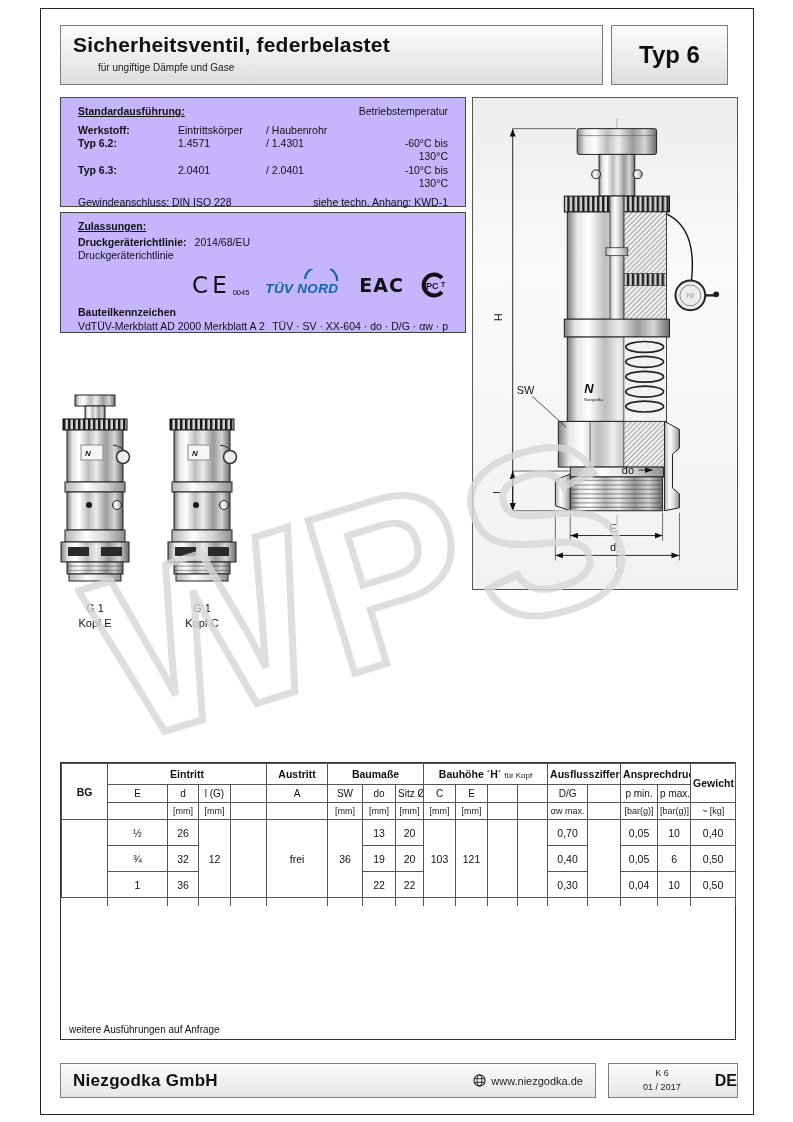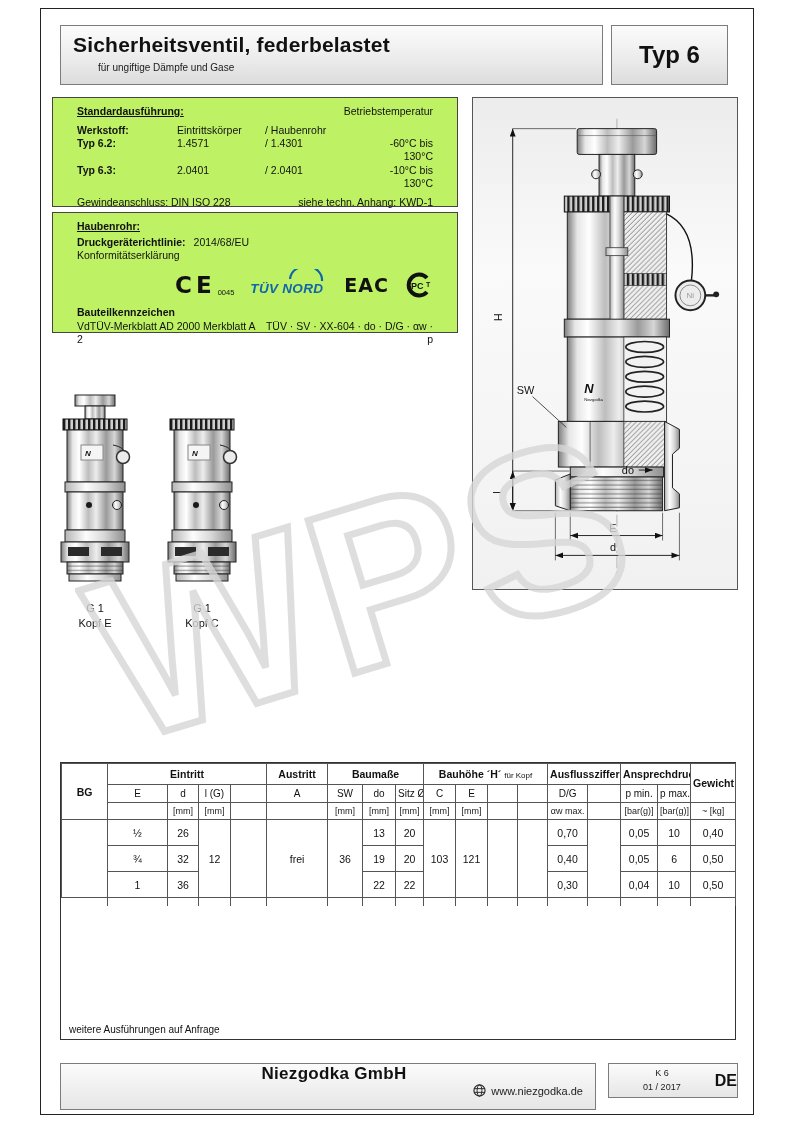--- a/index.html
+++ b/index.html
@@ -12,36 +12,36 @@
   .header-box{left:60px;top:25px;width:543px;height:60px;
         background:linear-gradient(180deg,#fcfcfc,#ececec 55%,#dcdcdc);
         border:1px solid #7c7c7c;box-sizing:border-box;padding:7px 12px;z-index:2;}
   .page-title{font-size:21px;font-weight:bold;letter-spacing:.2px;}
   .page-subtitle{font-size:10px;margin-top:5px;color:#1a1a1a;padding-left:25px;}
   .typ-box{left:611px;top:25px;width:117px;height:60px;
         background:linear-gradient(180deg,#fcfcfc,#ececec 55%,#dcdcdc);
         border:1px solid #7c7c7c;box-sizing:border-box;display:flex;
         align-items:center;justify-content:center;font-size:24px;font-weight:bold;z-index:2;}
   
-  .spec-box{left:52px;width:406px;border:1px solid #444;background:#bef264;
-        box-sizing:border-box;padding:7px 24px;font-size:10.5px;line-height:1.25;z-index:2;}
+  .spec-box{left:60px;width:406px;border:1px solid #444;background:#c4b5fd;
+        box-sizing:border-box;padding:7px 17px;font-size:10.5px;line-height:1.25;z-index:2;}
   .box1{top:97px;height:110px;}
   .box2{top:212px;height:121px;}
   .srow{display:flex;align-items:baseline;}
   .srow .lbl{width:100px;flex:0 0 100px;font-weight:bold;}
   .srow .c1{width:88px;flex:0 0 88px;}
   .srow .c2{width:108px;flex:0 0 108px;}
   .srow .rt{margin-left:auto;text-align:right;}
   .uline{text-decoration:underline;font-weight:bold;}
   .gap6{height:6px;} .gap3{height:3px;}
   
   .logo-row{display:flex;align-items:center;justify-content:flex-end;gap:16px;
         margin:6px 0 4px 0;height:34px;}
   .ce-wrap{display:flex;align-items:flex-end;gap:2px;}
-  .ce-mark{font-size:23px;font-weight:bold;letter-spacing:4px;font-family:"DejaVu Sans",sans-serif;}
+  .ce-mark{font-size:23px;font-weight:normal;letter-spacing:4px;font-family:"DejaVu Sans",sans-serif;}
   .ce-num{font-size:7.5px;padding-bottom:2px;}
   .tuv-wrap{position:relative;width:78px;height:32px;}
   .tuv-text{position:absolute;left:0;bottom:4px;color:#1066ad;font-weight:bold;
         font-style:italic;font-size:13.5px;letter-spacing:.3px;}
   .eac-mark{font-size:19px;font-weight:bold;letter-spacing:1px;font-family:"DejaVu Sans",sans-serif;}
   
   .drawing-box{left:472px;top:97px;width:266px;height:493px;border:1px solid #555;
         background:linear-gradient(180deg,#ececec,#fafafa 35%,#f1f1f1);
         box-sizing:border-box;z-index:2;}
   
@@ -56,23 +56,23 @@
   table.spec td{border:1px solid #555;text-align:center;padding:1px 2px;
         font-size:10px;color:#111;overflow:hidden;white-space:nowrap;}
   table.spec tr.group td{font-weight:bold;font-size:10.5px;height:18px;}
   table.spec tr.sub td{height:15px;}
   table.spec tr.units td{height:14px;font-size:9px;color:#222;}
   table.spec tr.data td{height:23px;font-size:10.5px;}
   table.spec tr.ticks td{border:0;border-right:1px solid #555;height:6px;}
   .small-k{font-size:8px;font-weight:normal;}
   .table-note{position:absolute;left:8px;bottom:4px;font-size:10px;color:#111;}
   
-  .footer-bar{left:60px;top:1063px;width:536px;height:47px;
+  .footer-bar{left:60px;top:1063px;width:536px;height:35px;
         background:linear-gradient(180deg,#fbfbfb,#e6e6e6);border:1px solid #7c7c7c;
-        box-sizing:border-box;display:flex;align-items:center;z-index:2;flex-direction:column;}
+        box-sizing:border-box;display:flex;align-items:center;z-index:2;}
   .company{font-size:17px;font-weight:bold;padding-left:12px;letter-spacing:.3px;}
   .site-wrap{margin-left:auto;display:flex;align-items:center;gap:5px;padding-right:12px;
         font-size:11px;color:#222;}
   .code-box{left:608px;top:1063px;width:130px;height:35px;
         background:linear-gradient(180deg,#fbfbfb,#e6e6e6);border:1px solid #7c7c7c;
         box-sizing:border-box;display:flex;align-items:center;z-index:2;}
   .code-col{flex:1;text-align:center;font-size:9px;line-height:1.5;color:#222;}
   .lang{font-size:16px;font-weight:bold;}
   .dlabel{font-size:11px;fill:#111;font-family:"Liberation Sans",sans-serif;}
 </style>
@@ -113,29 +113,29 @@
     </div>
     <div class="gap6"></div>
     <div class="srow">
       <span>Gewindeanschluss: DIN ISO 228</span>
       <span class="rt">siehe techn. Anhang: KWD-1</span>
     </div>
   </div>
 
   <div class="abs spec-box box2">
     <div class="srow">
-      <span class="uline">Haubenrohr:</span>
+      <span class="uline">Zulassungen:</span>
     </div>
     <div class="gap3"></div>
     <div class="srow">
       <span style="font-weight:bold;margin-right:8px;">Druckgeräterichtlinie:</span>
       <span>2014/68/EU</span>
     </div>
     <div class="srow">
-      <span>Konformitätserklärung</span>
+      <span>Druckgeräterichtlinie</span>
     </div>
     <div class="logo-row">
       <span class="ce-wrap">
         <span class="ce-mark">CE</span>
         <span class="ce-num">0045</span>
       </span>
       <span class="tuv-wrap">
         <svg width="78" height="32" viewBox="0 0 78 32">
           <path d="M40,10 A15,13 0 0 1 72,12" fill="none" stroke="#1066ad" stroke-width="2.2"></path>
         </svg>

